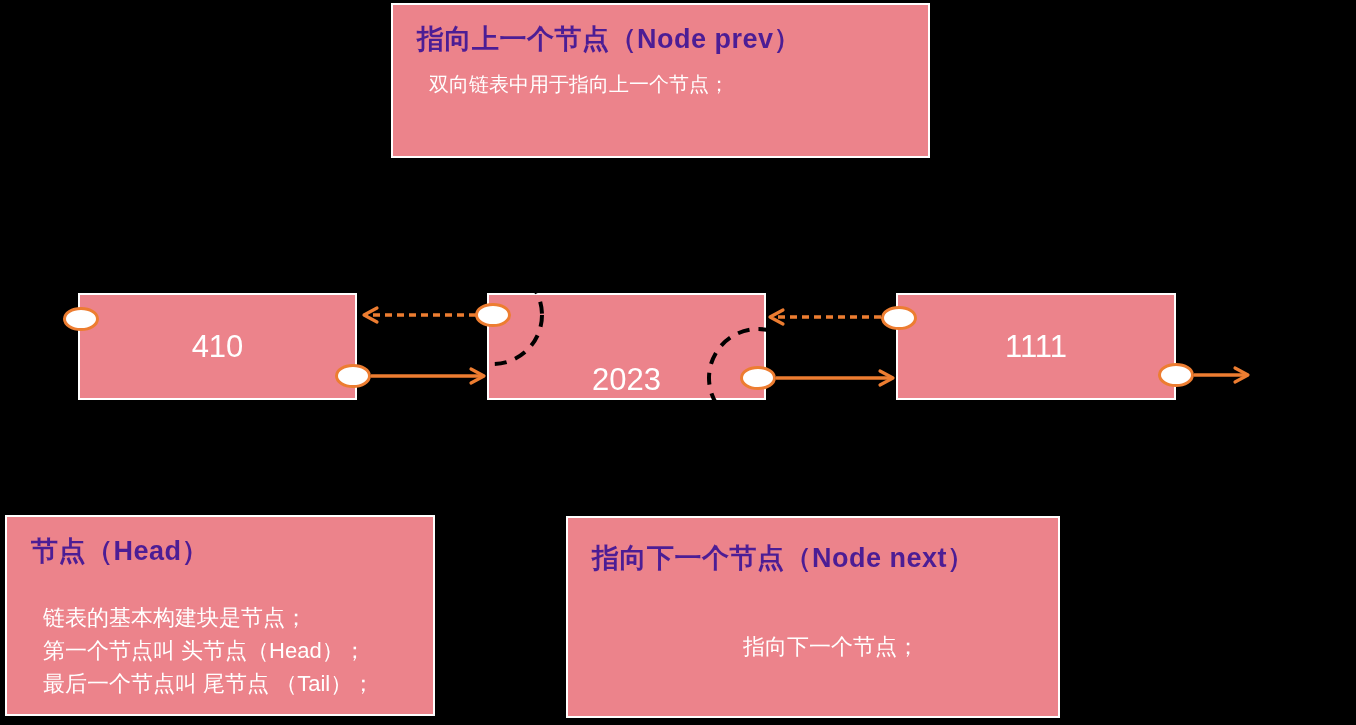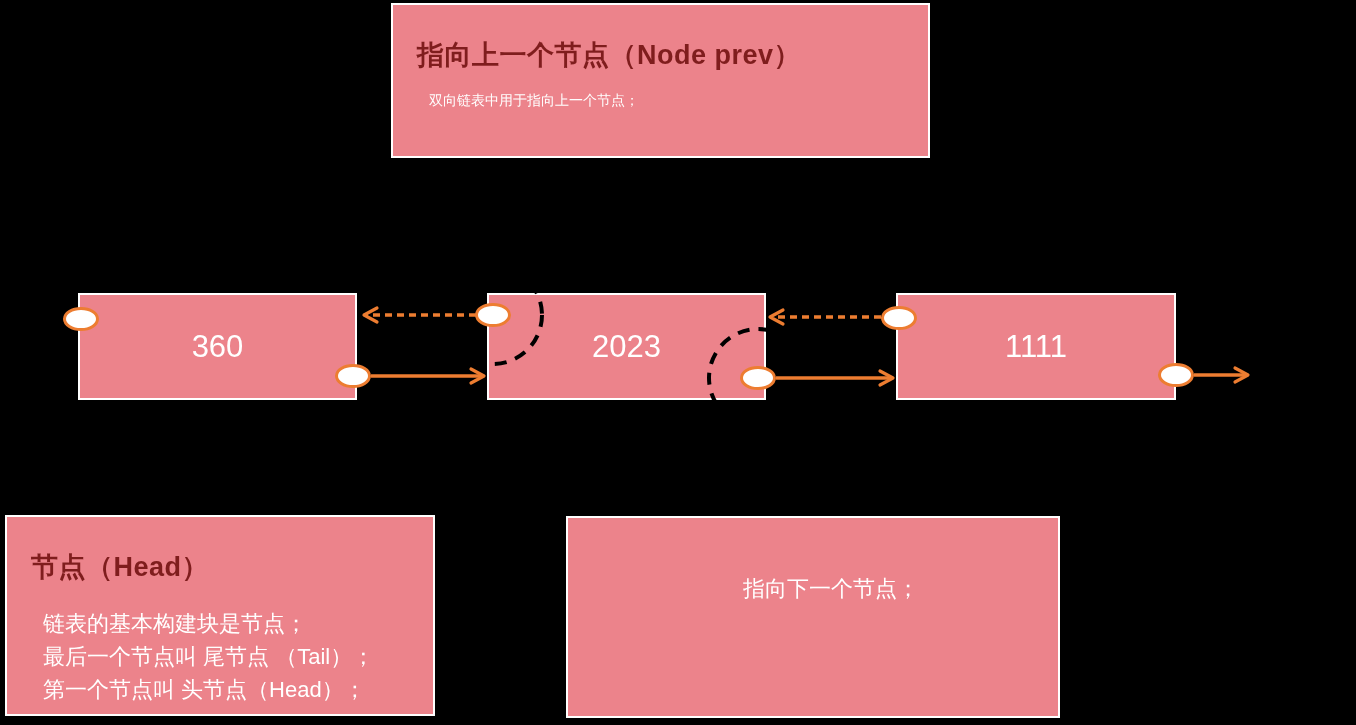--- a/index.html
+++ b/index.html
@@ -13,27 +13,27 @@
   .box {
     position: absolute;
     background: #EC838B;
     border: 2px solid #FFFFFF;
     box-sizing: border-box;
     color: #FFFFFF;
   }
   .callout-title {
     font-weight: bold;
     font-size: 27px;
-    color: #7f1d1d;
-    margin: 32px 0 0 24px;
+    color: #4c1d95;
+    margin: 16px 0 0 24px;
     letter-spacing: 0.5px;
   }
   .callout-body {
     margin: 12px 0 0 36px;
-    font-size: 14px;
+    font-size: 20px;
     line-height: 31px;
     color: #FFFFFF;
   }
   .callout-body.big {
     font-size: 22px;
     line-height: 33px;
   }
   .node {
     display: flex;
     align-items: center;
@@ -55,41 +55,42 @@
 <div class="canvas">
 
   <div class="box" style="left:391px; top:3px; width:539px; height:155px;">
     <div class="callout-title">指向上一个节点（Node prev）</div>
     <div class="callout-body">
       <div>双向链表中用于指向上一个节点；</div>
     </div>
   </div>
 
   <div class="box node" style="left:78px; top:293px; width:279px; height:107px;">
-    <span>360</span>
+    <span>410</span>
   </div>
 
-  <div class="box node" style="left:487px; top:293px; width:279px; height:107px;">
+  <div class="box node" style="left:487px; top:293px; width:279px; height:107px;align-items:flex-end;">
     <span>2023</span>
   </div>
 
   <div class="box node" style="left:896px; top:293px; width:280px; height:107px;align-items:center;">
     <span>1111</span>
   </div>
 
   <div class="box" style="left:5px; top:515px; width:430px; height:201px;">
     <div class="callout-title">节点（Head）</div>
-    <div class="callout-body big" style="margin-top:22px;">
+    <div class="callout-body big" style="margin-top:32px;">
       <div>链表的基本构建块是节点；</div>
+      <div>第一个节点叫 头节点（Head）；</div>
       <div>最后一个节点叫 尾节点 （Tail）；</div>
-      <div>第一个节点叫 头节点（Head）；</div>
     </div>
   </div>
 
   <div class="box" style="left:566px; top:516px; width:494px; height:202px;">
+    <div class="callout-title" style="margin-top:22px;">指向下一个节点（Node next）</div>
     <div class="spacer-lg"></div>
     <div class="callout-body big" style="margin-top:26px;text-align:center;">
       <div>指向下一个节点；</div>
     </div>
   </div>
 
   <svg class="overlay" width="1356" height="725" viewBox="0 0 1356 725">
     <defs>
       <marker id="ah" viewBox="0 0 20 20" refX="16" refY="10" markerWidth="20" markerHeight="20" markerUnits="userSpaceOnUse" orient="auto">
         <path d="M3,3 L16,10 L3,17" fill="none" stroke="#ED7D31" stroke-width="3.2" stroke-linecap="round" stroke-linejoin="round"></path>

